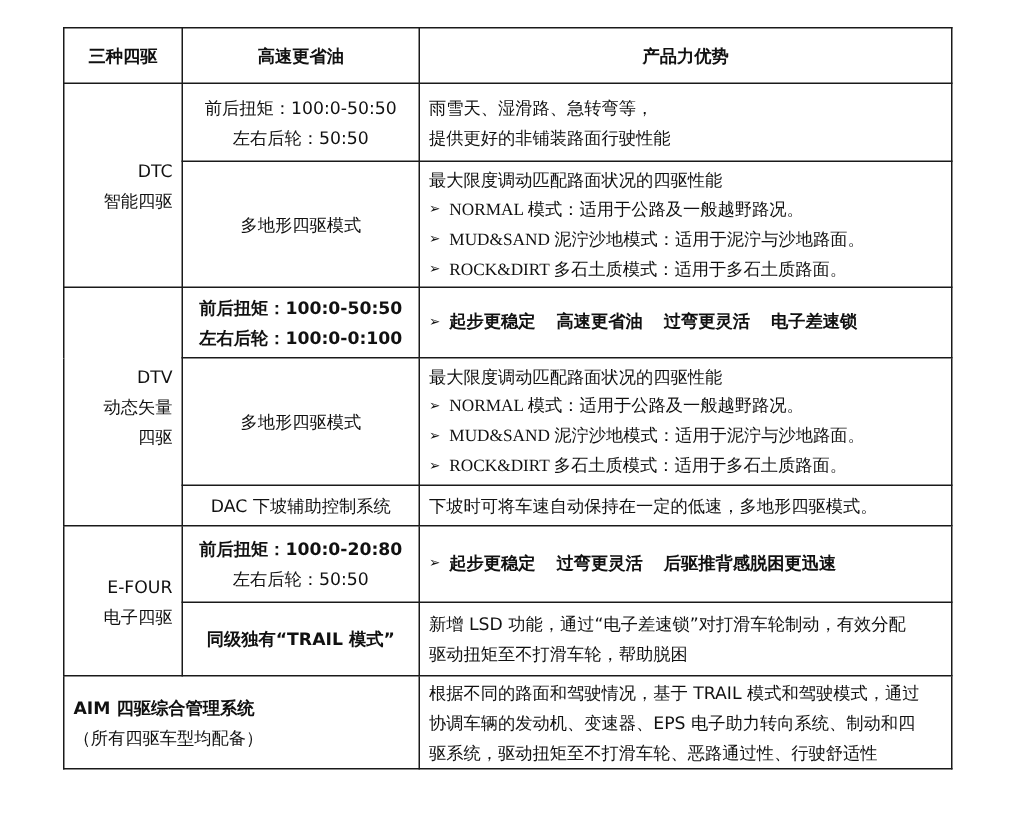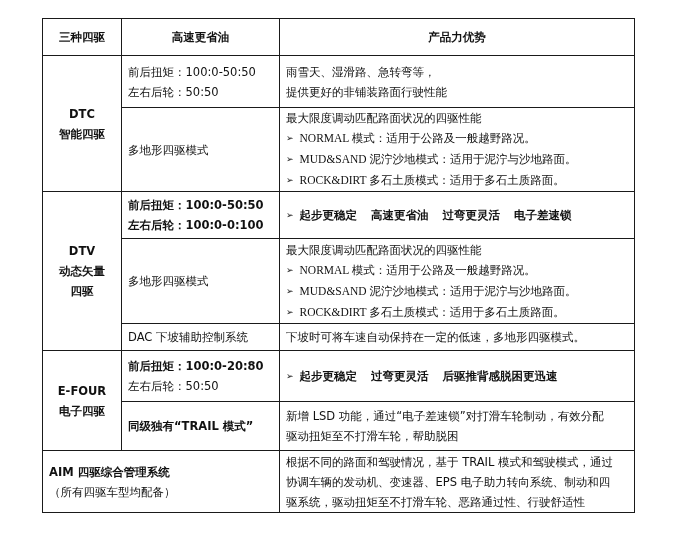--- a/index.html
+++ b/index.html
@@ -8,22 +8,22 @@
   table.spec {
     position: absolute; left: 42px; top: 18px;
     width: 592px; border-collapse: collapse; table-layout: fixed;
     font-size: 11.5px; line-height: 20px;
   }
   table.spec td, table.spec th {
     border: 1.3px solid #1a1a1a; padding: 0 6px; vertical-align: middle;
   }
   th { font-weight: bold; text-align: center; height: 36px; }
   td.sys { text-align: center; font-weight: bold; padding: 0 2px; }
-  td.sys .sub { font-weight: bold; display: block; }
-  td.torque { padding-left: 6px; }
+  td.sys .sub { font-weight: normal; display: block; text-align: right; }
+  td.torque { padding-left: 6px; text-align: center; }
   .b { font-weight: bold; }
   .line { display: block; white-space: nowrap; }
   .bullet { display: block; white-space: nowrap; font-family: Liberation Serif, serif; }
   .arrow { display: inline-block; font-size: 9px; margin-right: 6px; transform: translateY(-1px); }
   .boldrow { font-weight: bold; }
   .gap { display: inline-block; width: 14px; }
   td.aim { text-align: left; }
   td.aim .t { font-weight: bold; display: block; }
   td.aim .s { display: block; }
 </style>

